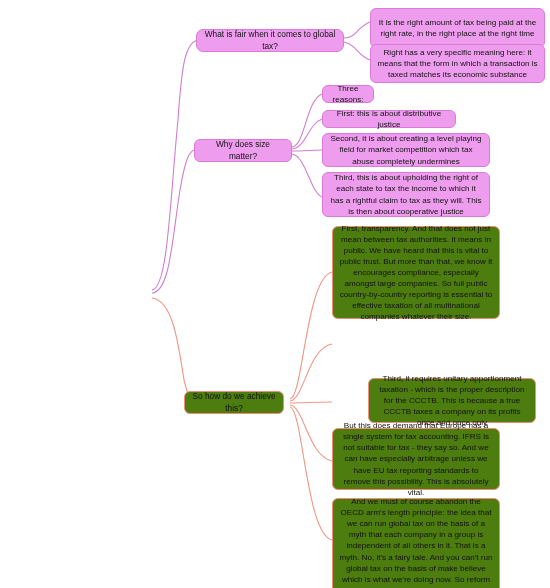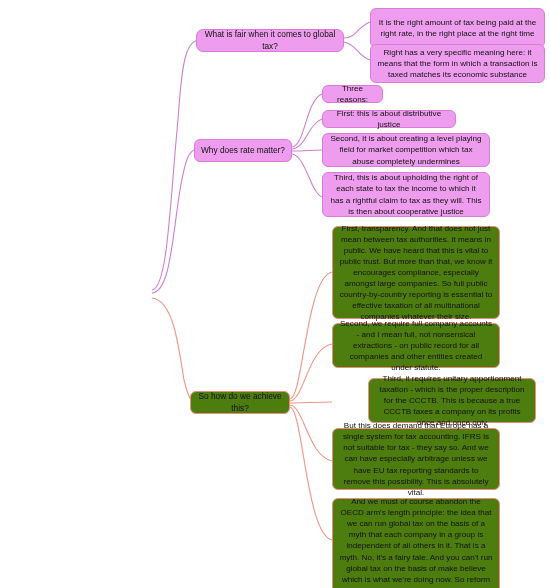--- a/index.html
+++ b/index.html
@@ -88,43 +88,40 @@
     <span>What is fair when it comes to global tax?</span>
   </div>
   <div class="node purple" style="left:370px;top:8px;width:175px;height:40px;">
     <span>It is the right amount of tax being paid at the right rate, in the right place at the right time</span>
   </div>
   <div class="node purple" style="left:370px;top:44px;width:175px;height:39px;">
     <span>Right has a very specific meaning here: it means that the form in which a transaction is taxed matches its economic substance</span>
   </div>
 
   <div class="node purple lvl1" style="left:194px;top:139px;width:98px;height:23px;">
-    <span>Why does rate matter?</span>
+    <span>Why does size matter?</span>
   </div>
-  <div class="node purple" style="left:322px;top:85px;width:61px;height:18px;">
+  <div class="node purple" style="left:322px;top:85px;width:52px;height:18px;">
     <span>Three reasons:</span>
   </div>
   <div class="node purple" style="left:322px;top:110px;width:134px;height:18px;justify-content:center;">
     <span>First: this is about distributive justice</span>
   </div>
   <div class="node purple" style="left:322px;top:133px;width:168px;height:34px;">
     <span>Second, it is about creating a level playing field for market competition which tax abuse completely undermines</span>
   </div>
   <div class="node purple" style="left:322px;top:172px;width:168px;height:45px;">
     <span>Third, this is about upholding the right of each state to tax the income to which it has a rightful claim to tax as they will. This is then about cooperative justice</span>
   </div>
 
-  <div class="node salmon lvl1" style="left:190px;top:391px;width:100px;height:23px;">
+  <div class="node salmon lvl1" style="left:184px;top:391px;width:100px;height:23px;">
     <span>So how do we achieve this?</span>
   </div>
   <div class="node salmon" style="left:332px;top:226px;width:168px;height:93px;">
     <span>First, transparency. And that does not just mean between tax authorities. It means in public. We have heard that this is vital to public trust. But more than that, we know it encourages compliance, especially amongst large companies.  So full public country-by-country reporting is essential to effective taxation of all multinational companies whatever their size.</span>
-  </div>
-  <div class="node salmon" style="left:332px;top:323px;width:168px;height:45px;">
-    <span>Second, we require full company accounts - and I mean full, not nonsensical extractions - on public record for all companies and other entities created under statute.</span>
   </div>
   <div class="node salmon" style="left:332px;top:378px;width:168px;height:45px;margin-left:36px;">
     <span>Third, it requires unitary apportionment taxation - which is the proper description for the CCCTB. This is because a true CCCTB taxes a company on its profits once and once only</span>
   </div>
   <div class="node salmon" style="left:332px;top:428px;width:168px;height:62px;">
     <span>But this does demand that Europe has a single system for tax accounting. IFRS is not suitable for tax - they say so. And we can have especially arbitrage unless we have EU tax reporting standards to remove this possibility. This is absolutely vital.</span>
   </div>
   <div class="node salmon" style="left:332px;top:498px;width:168px;height:96px;">
     <span>And we must of course abandon the OECD arm's length principle: the idea that we can run global tax on the basis of a myth that each company in a group is independent of all others in it. That is a myth. No, it's a fairy tale. And you can't run global tax on the basis of make believe which is what we're doing now. So reform is essential.</span>
   </div>

